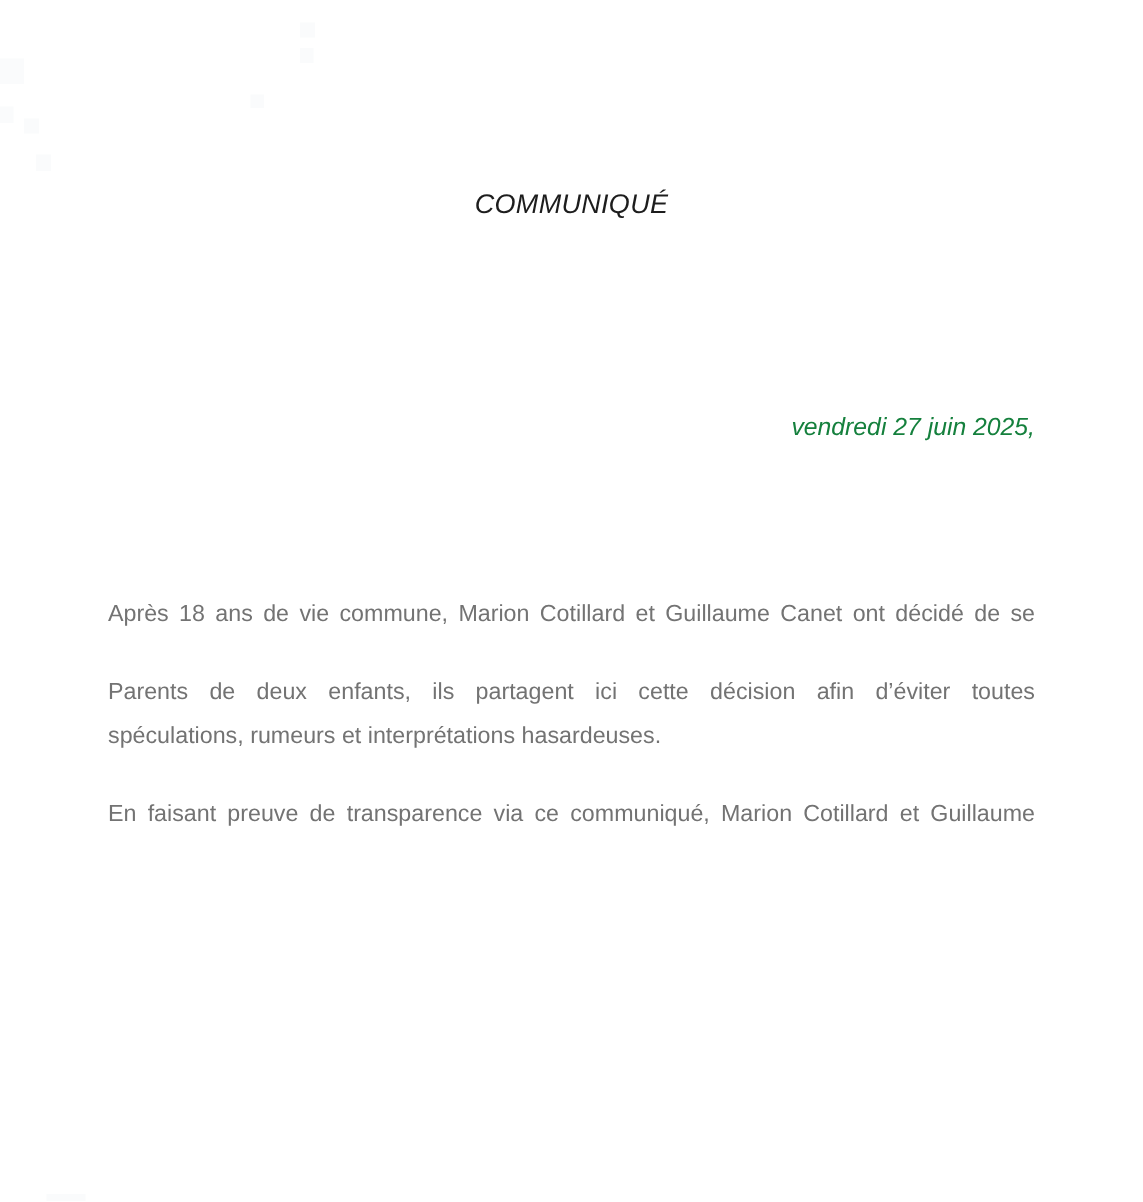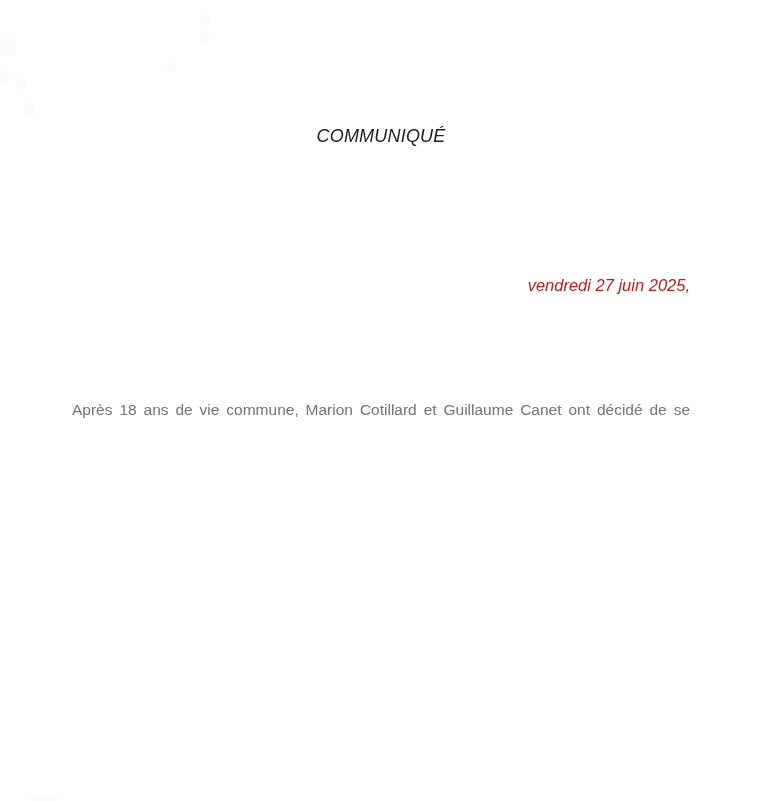--- a/index.html
+++ b/index.html
@@ -45,21 +45,21 @@
   }
   .date-line {
     position: absolute;
     top: 273px;
     right: 72px;
     text-align: right;
     font-style: italic;
     font-size: 16.5px;
     line-height: 24px;
     font-weight: 500;
-    color: #b91c1c;
+    color: #15803d;
   }
   .doc-body {
     position: absolute;
     top: 395px;
     left: 72px;
     width: 618px;
     font-size: 15.5px;
     line-height: 29px;
     color: #737373;
   }
@@ -92,18 +92,23 @@
 
   <div class="date-line">vendredi 27 juin 2025,</div>
 
   <div class="doc-body">
 
     <div class="para">
       <div class="line just">Après 18 ans de vie commune, Marion Cotillard et Guillaume Canet ont décidé de se</div>
     </div>
 
 
+    <div class="para">
+      <div class="line just">Parents de deux enfants, ils partagent ici cette décision afin d’éviter toutes</div>
+      <div class="line">spéculations, rumeurs et interprétations hasardeuses.</div>
+    </div>
 
     <div class="para">
+      <div class="line just">En faisant preuve de transparence via ce communiqué, Marion Cotillard et Guillaume</div>
     </div>
 
   </div>
 </div>
 
 </body></html>

